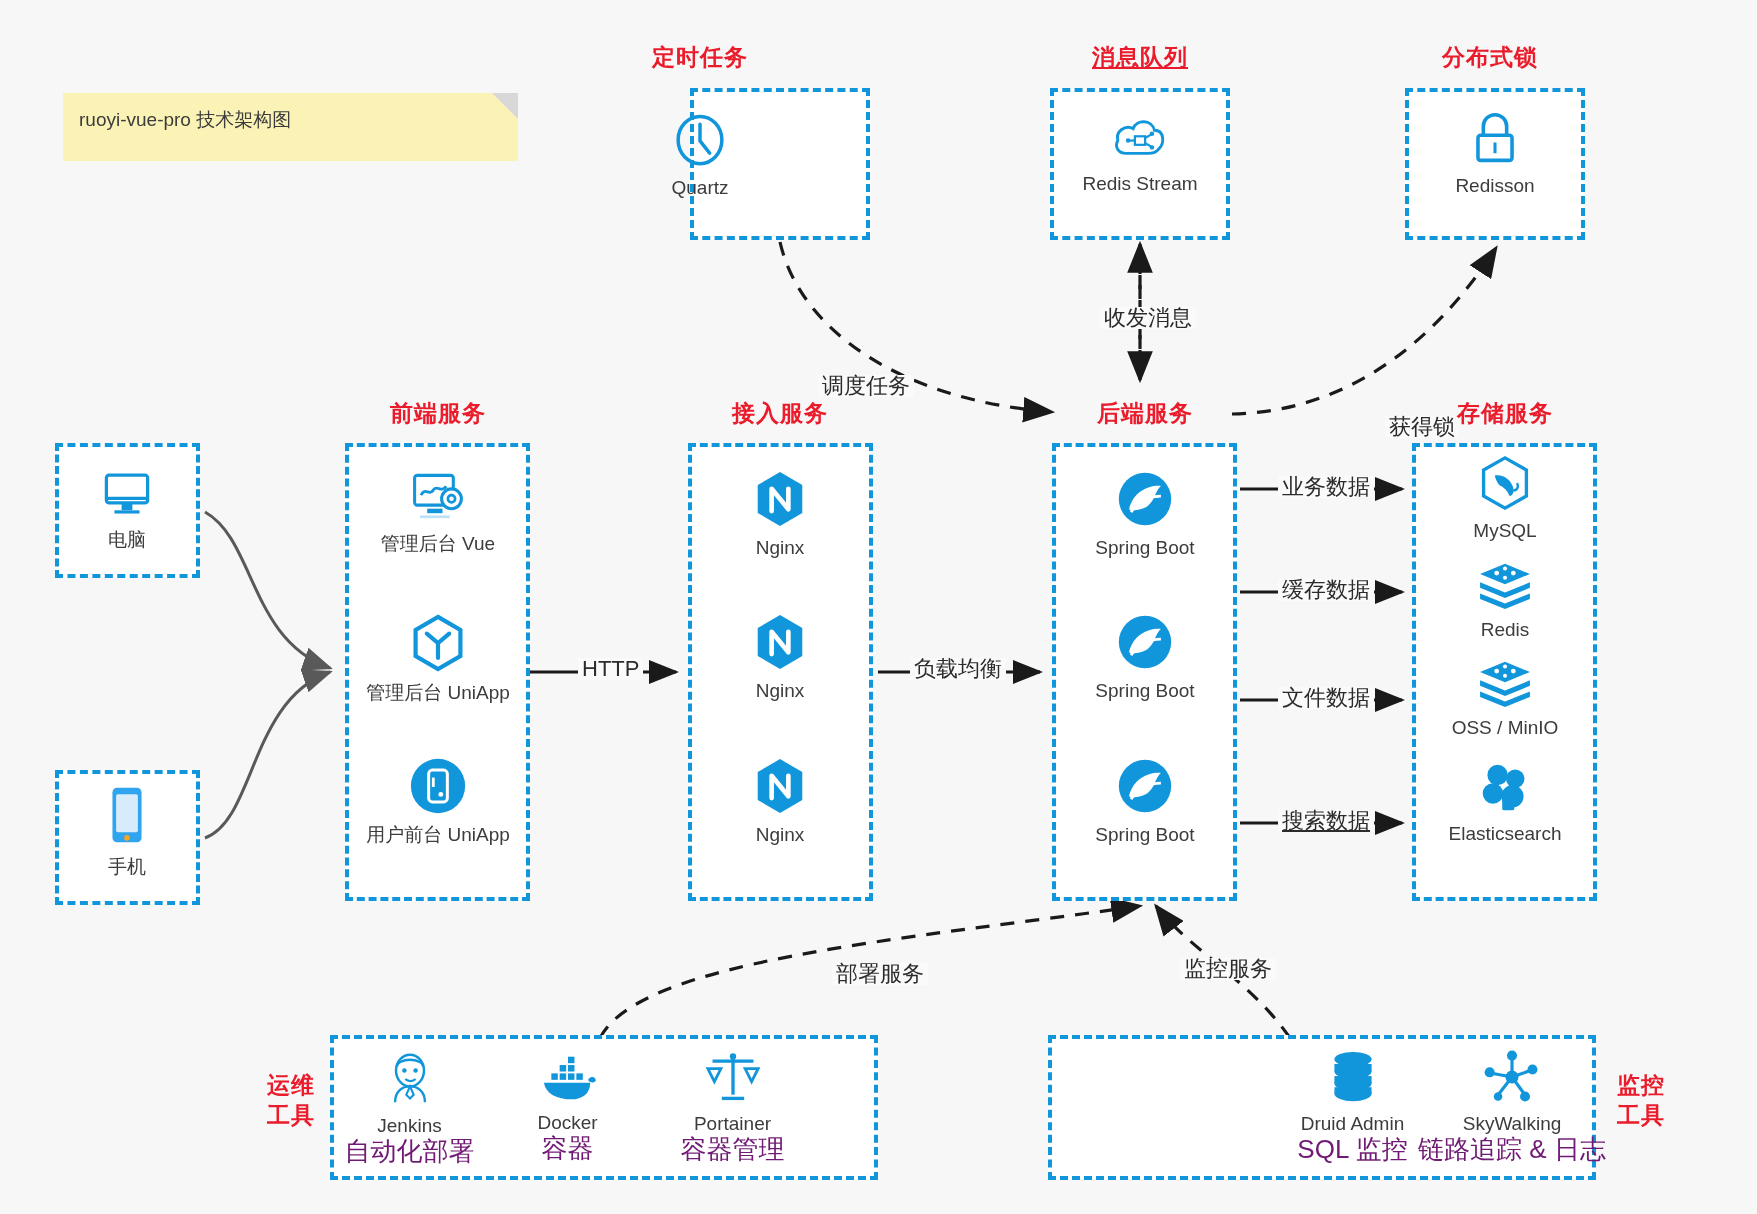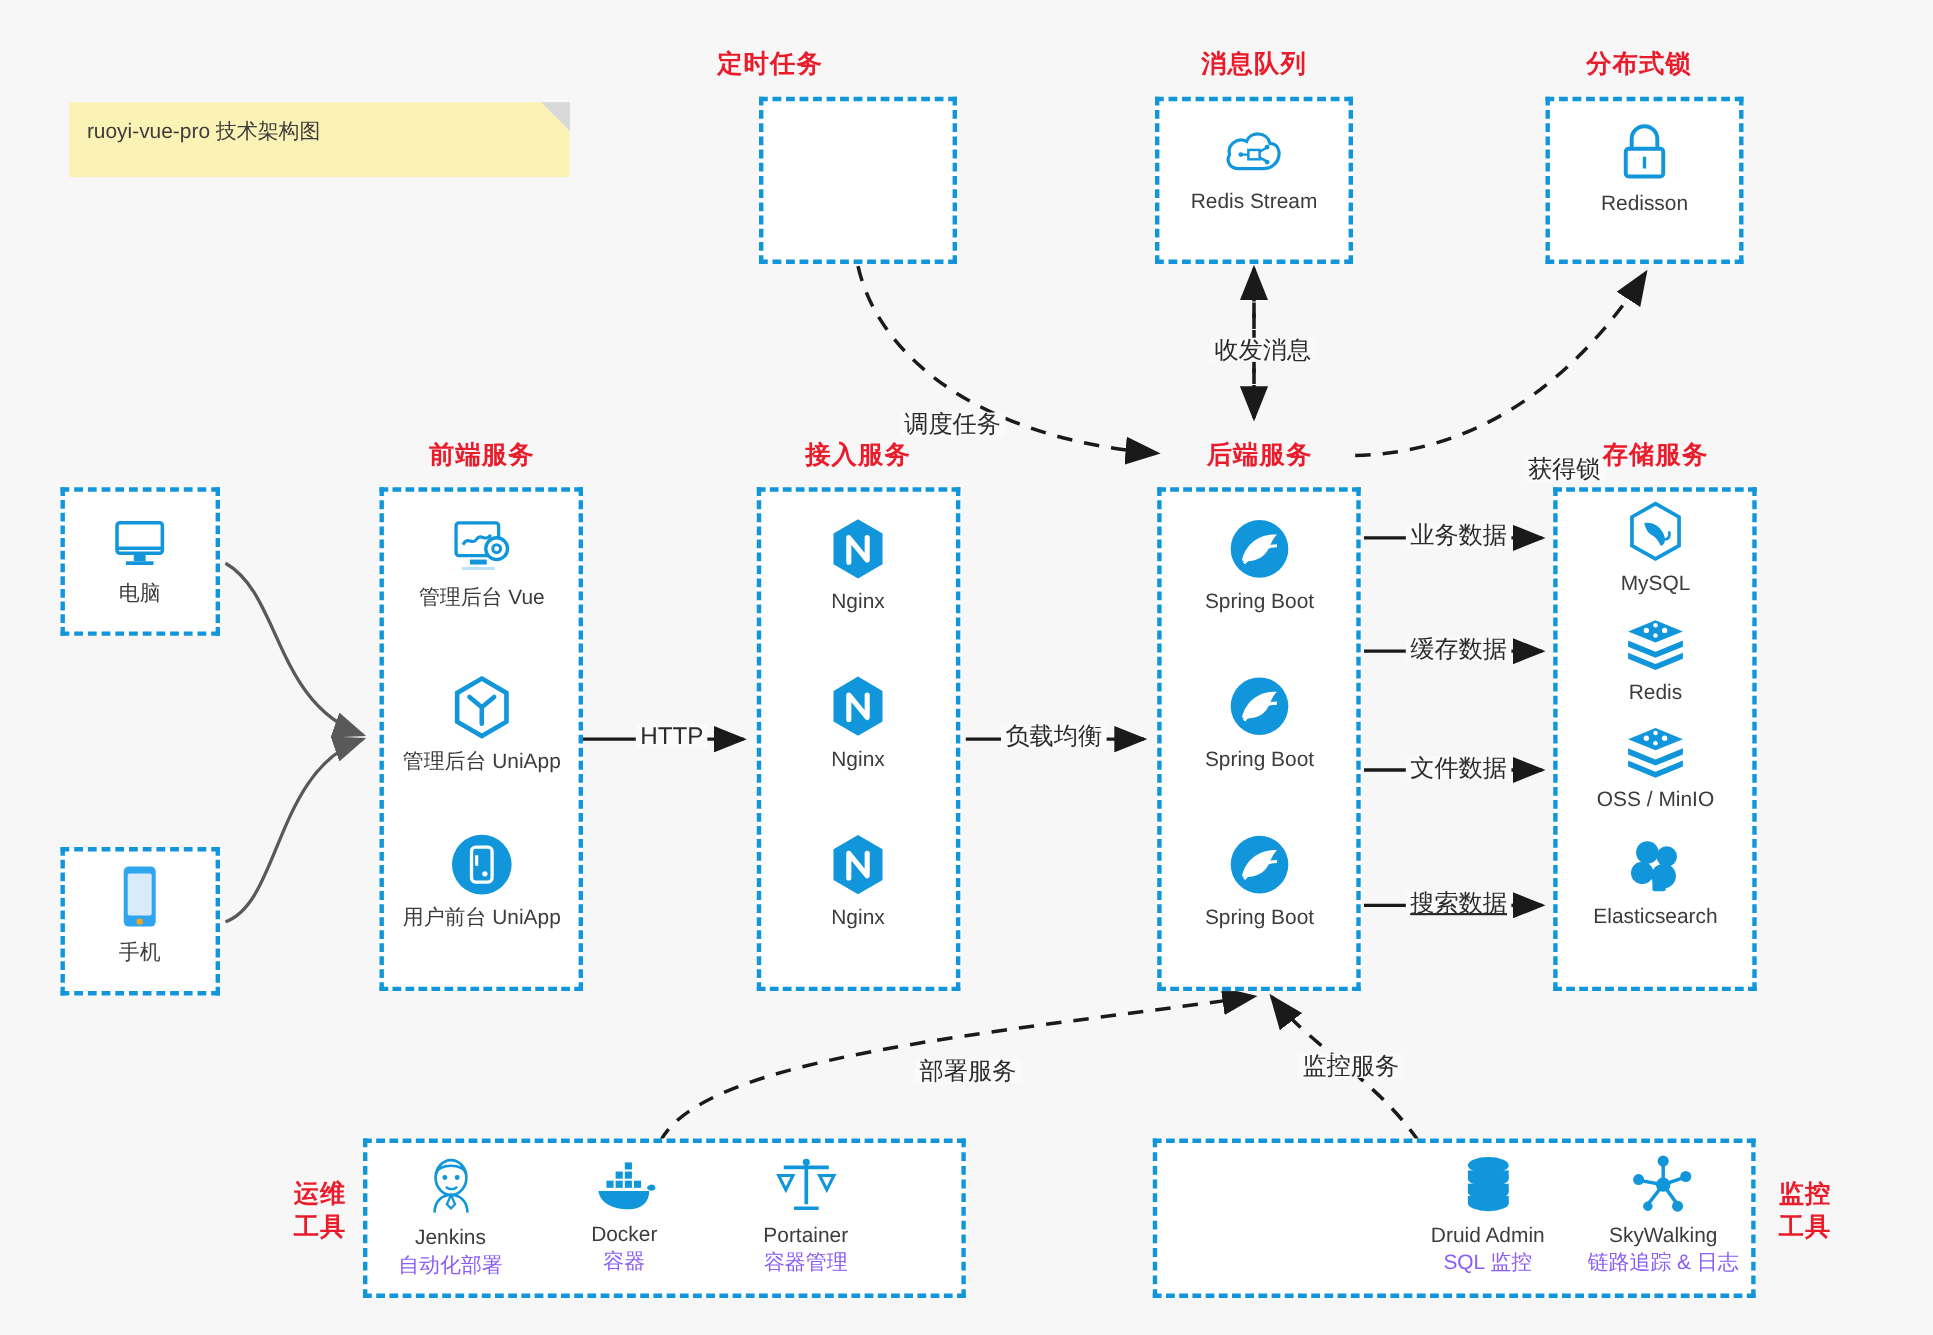--- a/index.html
+++ b/index.html
@@ -81,22 +81,22 @@
   .node .cap {
     display: block;
     font-size: 19px;
     color: #3c3c3c;
     margin-top: 7px;
     line-height: 25px;
     white-space: nowrap;
   }
   .node .cap2 {
     display: block;
-    font-size: 19px;
-    color: #8b5cf6;
+    font-size: 26px;
+    color: #701a75;
     line-height: 26px;
     white-space: nowrap;
   }
 
   
   .elabel {
     position: absolute;
     font-size: 22px;
     color: #2b2b2b;
     background: #fafafa;
@@ -151,22 +151,31 @@
     <path d="M1290,1038 C1250,980 1190,950 1156,906" stroke="#1a1a1a" stroke-width="3.2" fill="none" stroke-dasharray="14 11" marker-end="url(#ah)"></path>
   </svg>
 
   <div class="note">
     <div class="note-corner"></div>
     <div class="note-line">ruoyi-vue-pro 技术架构图</div>
   </div>
 
   <div class="group-title" style="left:620px; top:42px; width:160px;">定时任务</div>
   <div class="dbox" style="left:690px; top:88px; width:180px; height:152px;"></div>
-
-  <div class="group-title" style="left:1060px; top:42px; width:160px;">消息队列</div>
+  <div class="node" style="left:605px; top:112px;">
+    <span class="ico">
+      <svg width="56" height="56" viewBox="0 0 64 64">
+        <ellipse cx="32" cy="32" rx="25" ry="27" fill="none" stroke="#1296db" stroke-width="4"></ellipse>
+        <path d="M32 14 L32 33 L43 47" fill="none" stroke="#1296db" stroke-width="4" stroke-linecap="round"></path>
+      </svg>
+    </span>
+    <span class="cap">Quartz</span>
+  </div>
+
+  <div class="group-title" style="left:1060px; top:42px; width:160px;text-decoration:underline;">消息队列</div>
   <div class="dbox" style="left:1050px; top:88px; width:180px; height:152px;"></div>
   <div class="node" style="left:1045px; top:112px;">
     <span class="ico">
       <svg width="58" height="52" viewBox="0 0 68 60">
         <path d="M18 48 C8 48 4 40 8 33 C5 22 17 14 26 19 C30 8 48 8 51 21 C62 21 64 36 55 44 C52 47 48 48 44 48 Z" fill="none" stroke="#1296db" stroke-width="3.4"></path>
         <rect x="28" y="28" width="12" height="10" fill="none" stroke="#1296db" stroke-width="2.6"></rect>
         <line x1="21" y1="33" x2="28" y2="33" stroke="#1296db" stroke-width="2.6"></line>
         <line x1="40" y1="30" x2="47" y2="26" stroke="#1296db" stroke-width="2.6"></line>
         <line x1="40" y1="36" x2="47" y2="40" stroke="#1296db" stroke-width="2.6"></line>
         <circle cx="20" cy="33" r="2.6" fill="#1296db"></circle>

